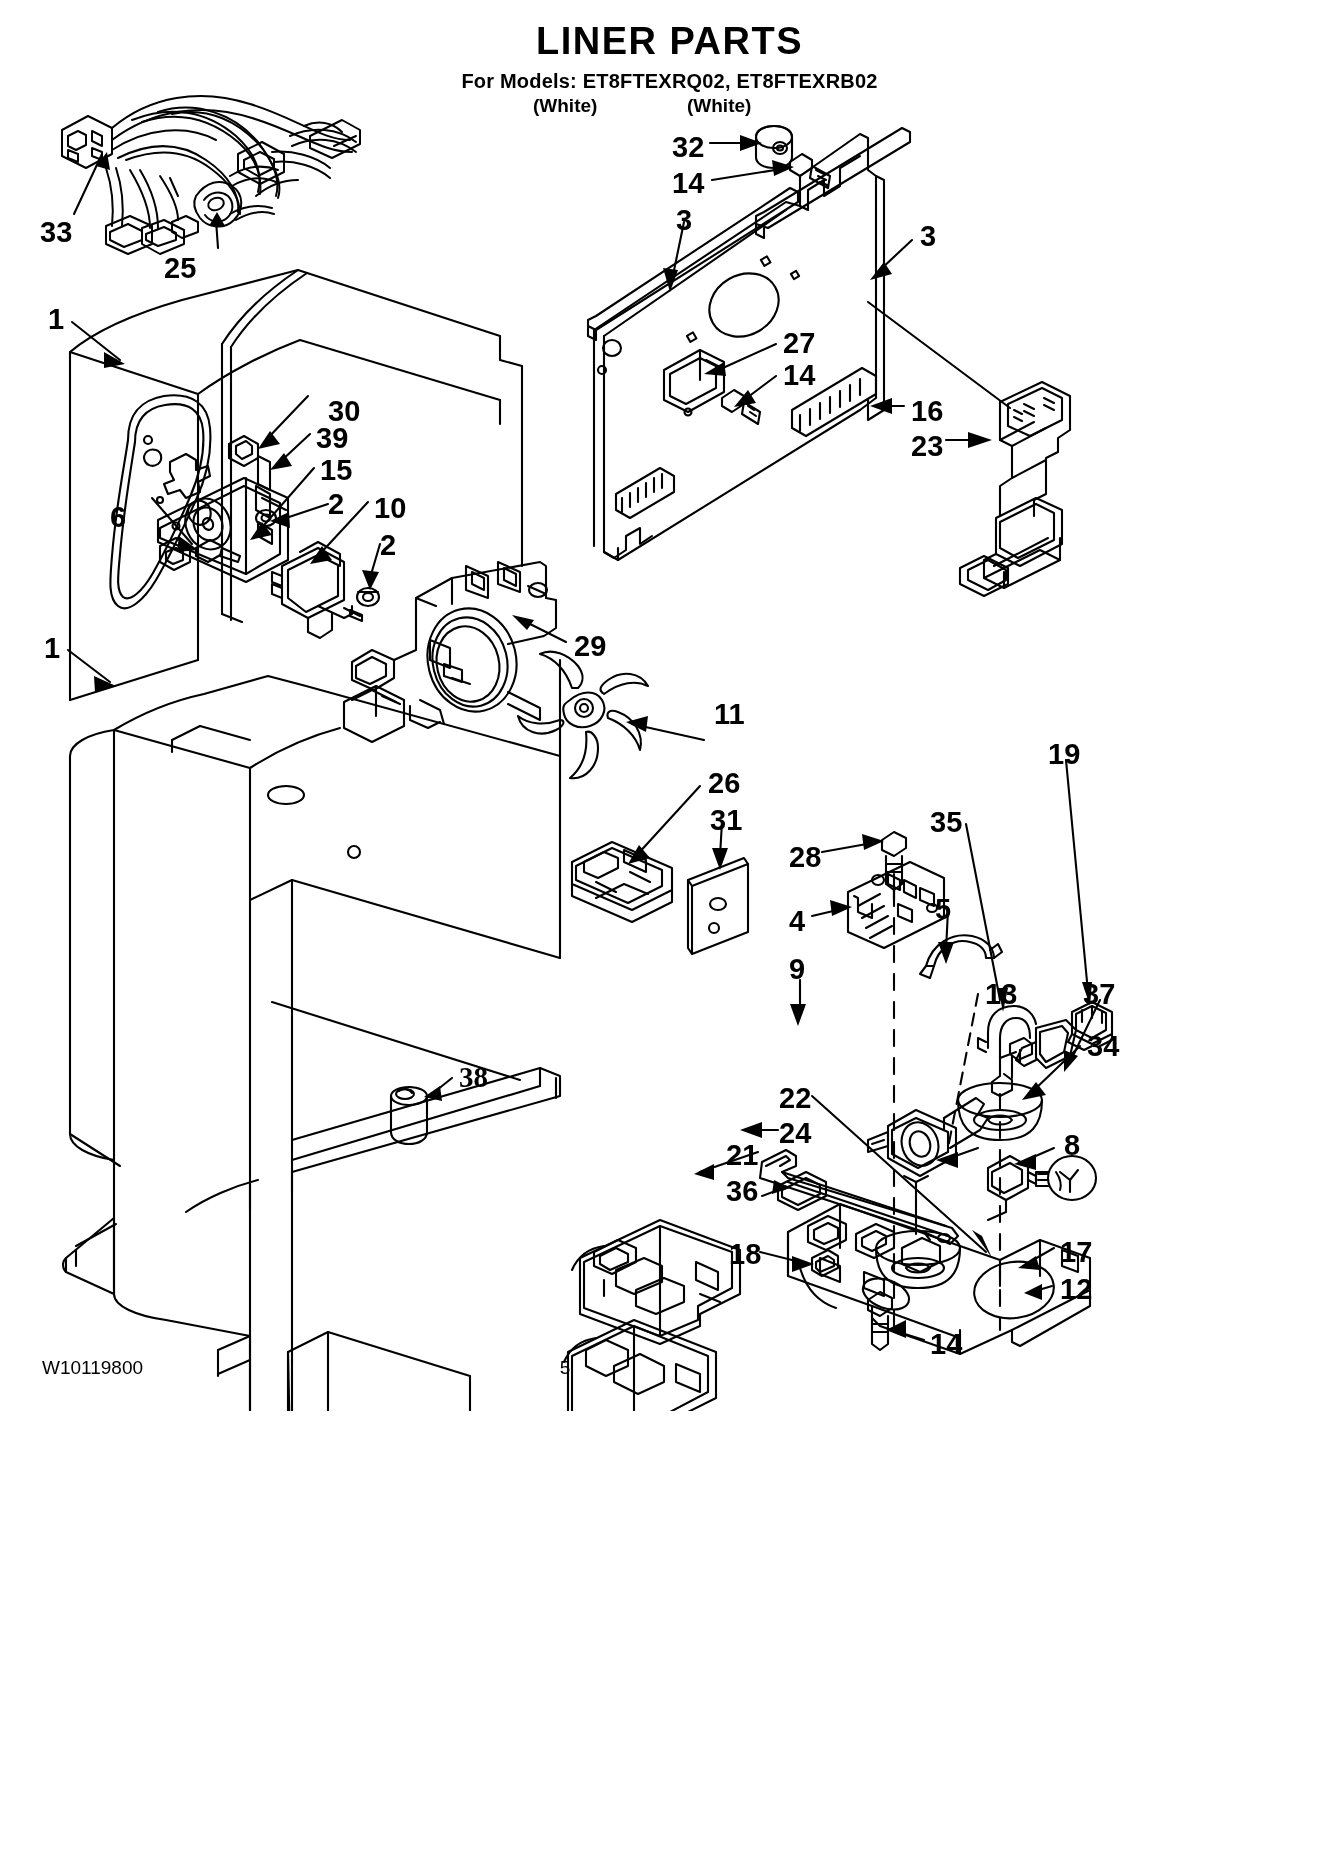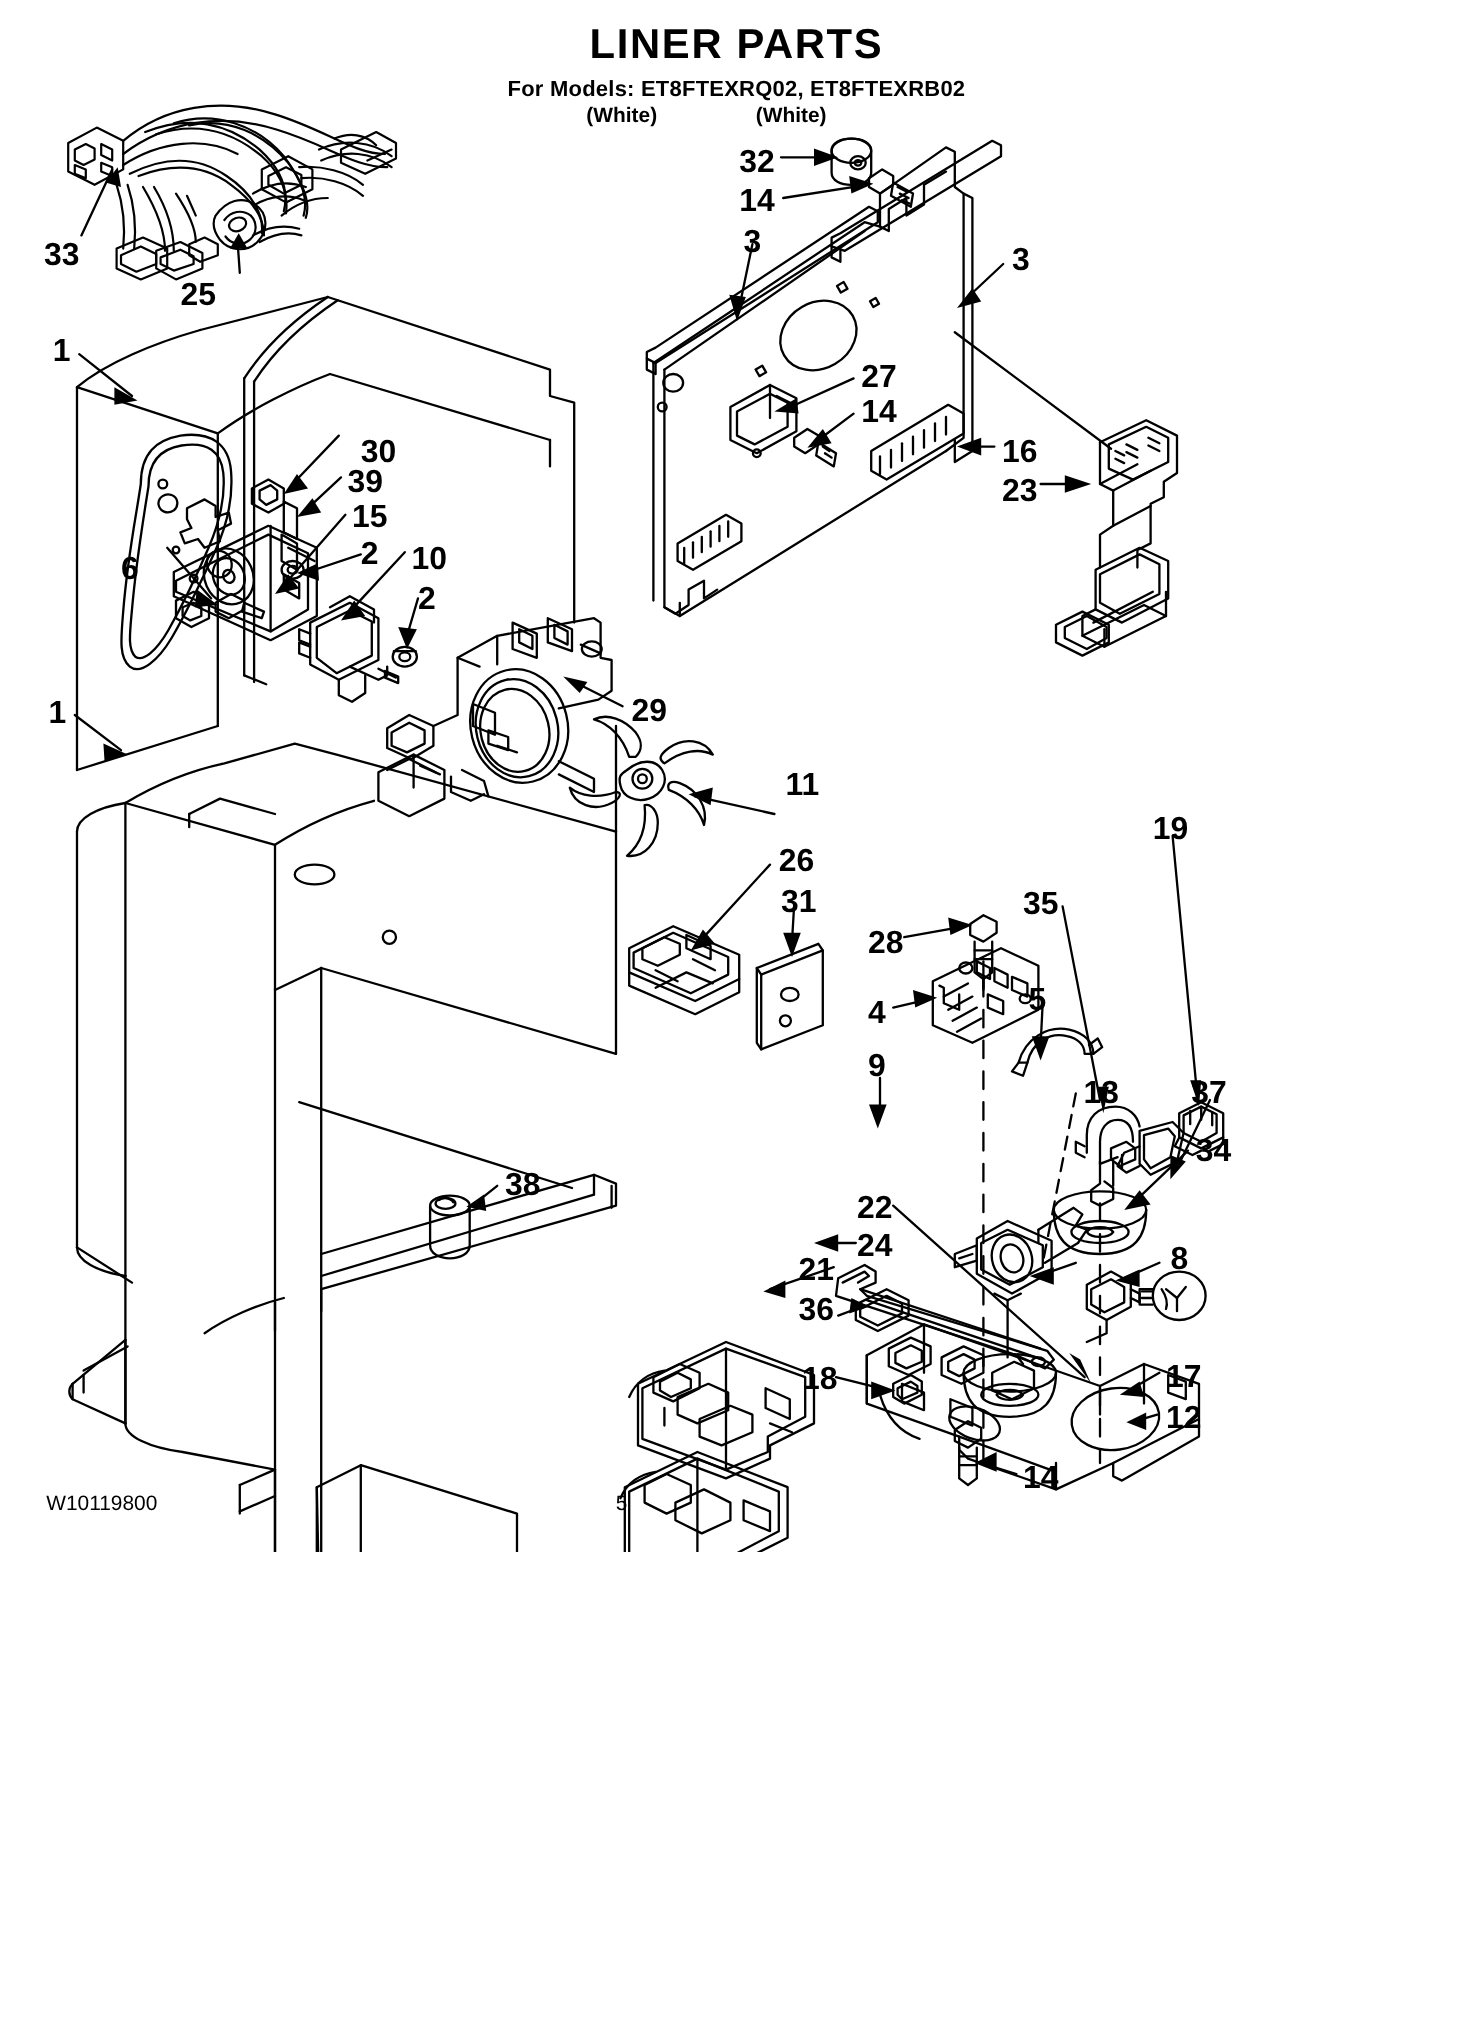--- a/index.html
+++ b/index.html
@@ -828,21 +828,21 @@
     <span class="callout" id="c35" style="left:930px;top:808px;">35</span>
     <span class="callout" id="c28" style="left:789px;top:843px;">28</span>
     <span class="callout" id="c5" style="left:935px;top:895px;">5</span>
     <span class="callout" id="c4" style="left:789px;top:907px;">4</span>
     <span class="callout" id="c9" style="left:789px;top:955px;">9</span>
     <span class="callout" id="c13" style="left:985px;top:980px;">13</span>
     <span class="callout" id="c37" style="left:1083px;top:980px;">37</span>
     <span class="callout" id="c34" style="left:1087px;top:1032px;">34</span>
     <span class="callout" id="c22" style="left:779px;top:1084px;">22</span>
     <span class="callout" id="c24" style="left:779px;top:1119px;">24</span>
-    <span class="callout" id="c38" style="left:459px;top:1063px;">38</span>
+    <span class="callout" id="c38" style="left:459px;top:1063px;font-family:Liberation Serif, serif;">38</span>
     <span class="callout" id="c8" style="left:1064px;top:1131px;">8</span>
     <span class="callout" id="c21" style="left:726px;top:1141px;">21</span>
     <span class="callout" id="c36" style="left:726px;top:1177px;">36</span>
     <span class="callout" id="c17" style="left:1060px;top:1238px;">17</span>
     <span class="callout" id="c12" style="left:1060px;top:1275px;">12</span>
     <span class="callout" id="c18" style="left:729px;top:1240px;">18</span>
     <span class="callout" id="c14c" style="left:930px;top:1330px;">14</span>
     <span class="callout" id="c7" style="left:474px;top:1618px;">7</span>
   </div>
 

